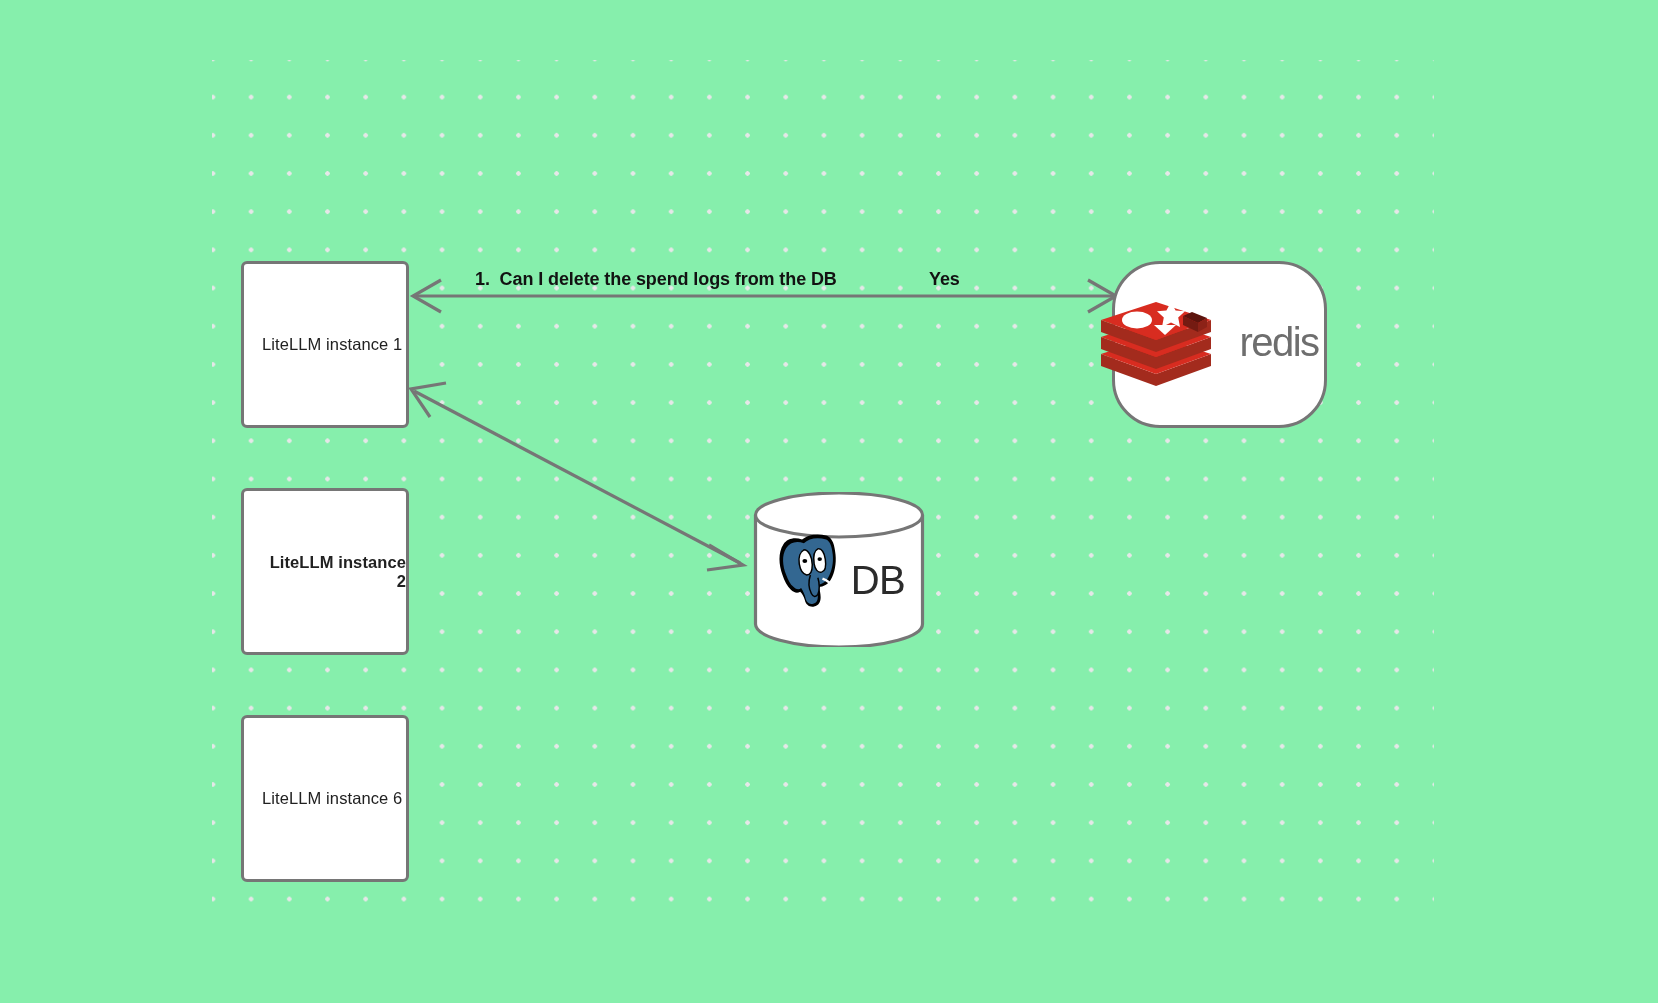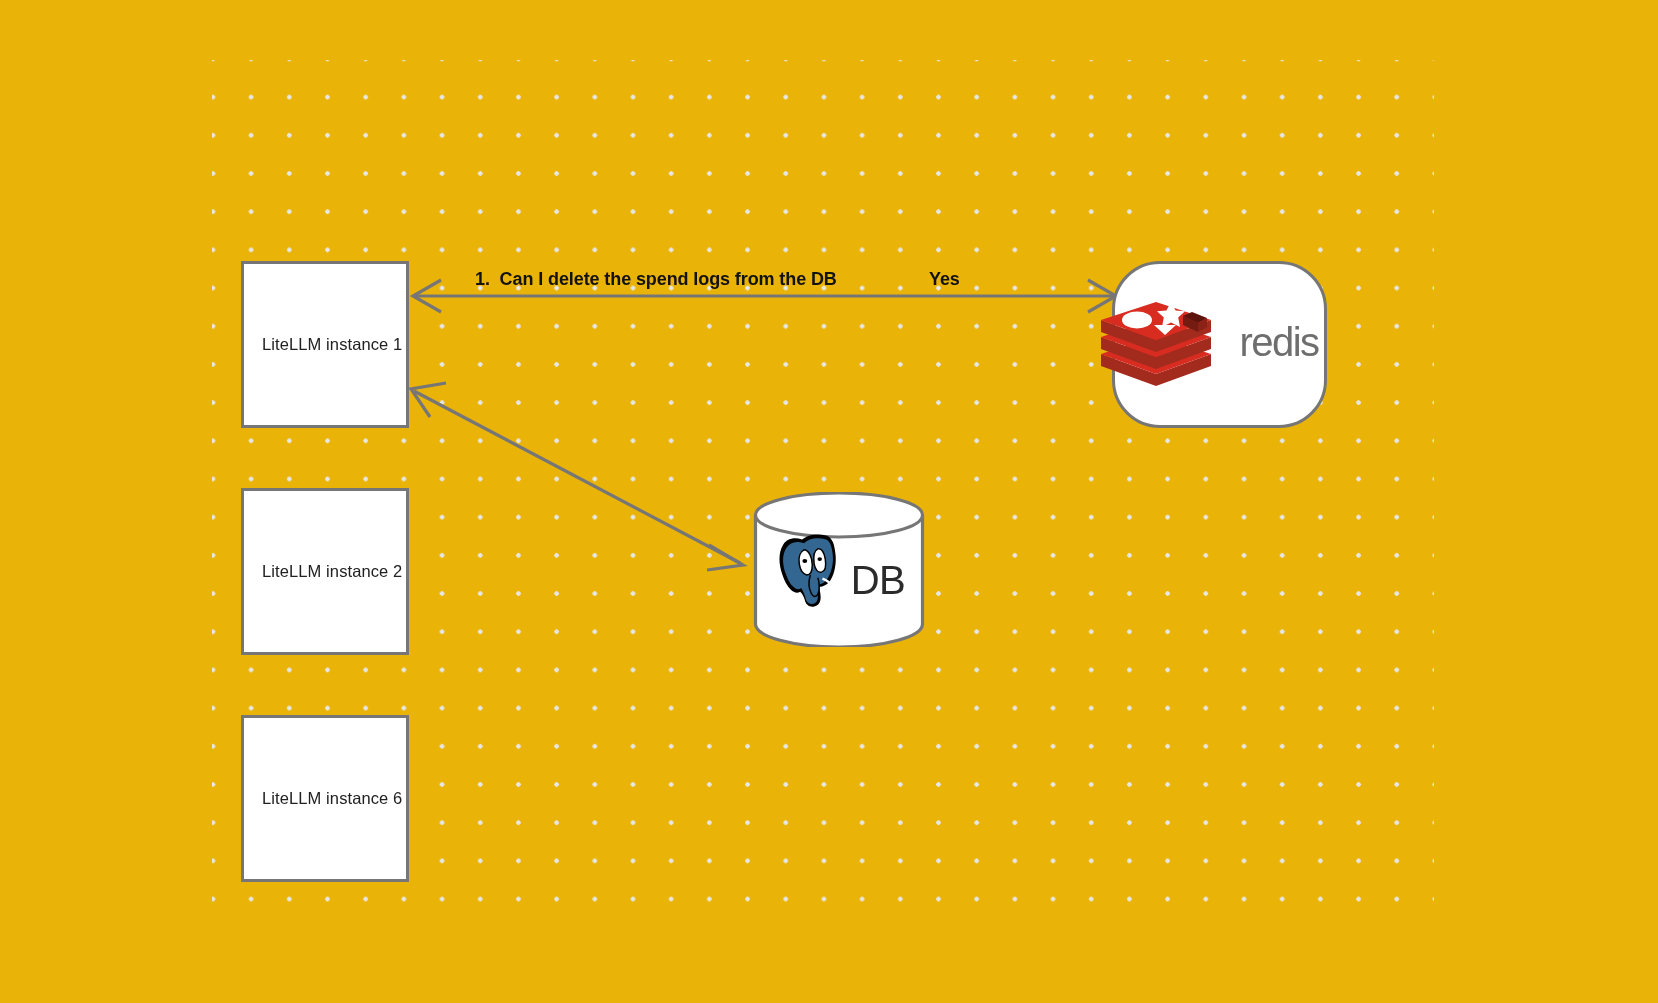--- a/index.html
+++ b/index.html
@@ -7,21 +7,21 @@
     padding: 0;
     background: #f7f7f7;
   }
   body {
     font-family: "Liberation Sans", sans-serif;
   }
   #canvas {
     position: relative;
     width: 1658px;
     height: 1003px;
-    background: #eab308;
+    background: #86efac;
     overflow: hidden;
     text-align: right;
   }
   
   #dot-grid {
     position: absolute;
     left: 212px;
     top: 60px;
     width: 1222px;
     height: 845px;
@@ -37,35 +37,35 @@
     top: 0;
     width: 1658px;
     height: 1003px;
     overflow: visible;
   }
   
   .node-box {
     position: absolute;
     background: #ffffff;
     border: 3px solid #767676;
-    border-radius: 0;
+    border-radius: 6px;
     display: flex;
     align-items: center;
     justify-content: flex-start;
     box-sizing: border-box;
   }
   .node-box .node-label {
     font-size: 16.5px;
     color: #212121;
     padding-left: 18px;
     letter-spacing: 0.1px;
     font-family: "Liberation Sans", sans-serif;
   }
   #node-litellm-1 { left: 241px; top: 261px; width: 168px; height: 167px; }
-  #node-litellm-2 { left: 241px; top: 488px; width: 168px; height: 167px; }
+  #node-litellm-2 { left: 241px; top: 488px; width: 168px; height: 167px; font-weight: bold; }
   #node-litellm-3 { left: 241px; top: 715px; width: 168px; height: 167px; }
 
   
   #node-redis {
     position: absolute;
     left: 1112px;
     top: 261px;
     width: 215px;
     height: 167px;
     background: #ffffff;

